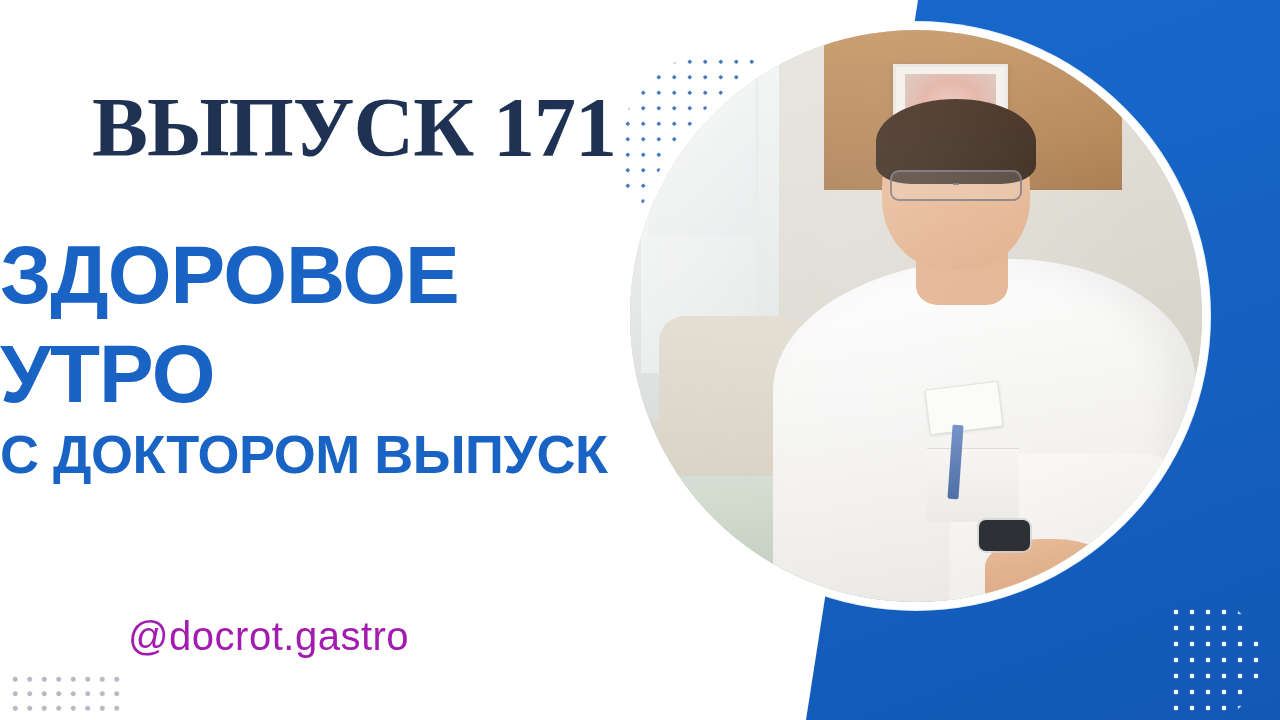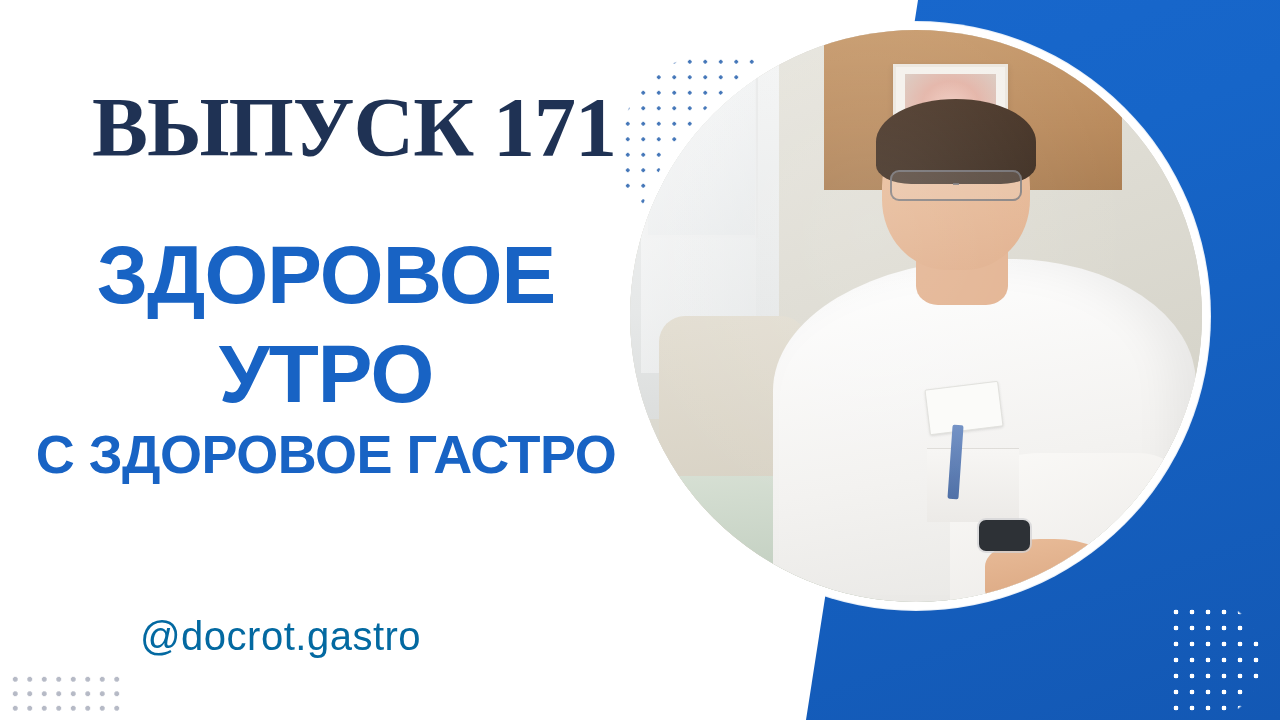--- a/index.html
+++ b/index.html
@@ -211,38 +211,38 @@
     font-weight:700;
     font-size:84px;
     line-height:1;
     letter-spacing:-1px;
     color:#1f3254;
     white-space:nowrap;
   }
 
   .headline {
     position:absolute;
-    left:12px; top:236px;
+    left:0; top:236px;
     width:628px;
-    text-align:center;
+    text-align:left;
     color:#1863c4;
     font-weight:700;
     line-height:.95;
     letter-spacing:-1px;
   }
   .headline .l1 { display:block; font-size:82px; }
   .headline .l2 { display:block; font-size:82px; margin-top:21px; }
   .headline .l3 { display:block; font-size:54px; margin-top:16px; letter-spacing:-.5px; }
 
   .handle {
     position:absolute;
-    left:140px; top:614px;
+    left:128px; top:614px;
     font-size:40px;
     font-weight:400;
-    color:#0369a1;
+    color:#a21caf;
     letter-spacing:.5px;
   }
 </style>
 </head>
 <body>
 
 <div class="slide">
 
   <div class="blue-panel"></div>
 
@@ -272,21 +272,21 @@
       <div class="ph-watch"></div>
       <div class="ph-shade"></div>
     </div>
   </div>
 
   <div class="issue">ВЫПУСК 171</div>
 
   <div class="headline">
     <span class="l1">ЗДОРОВОЕ</span>
     <span class="l2">УТРО</span>
-    <span class="l3">С ЗДОРОВОЕ ГАСТРО</span>
+    <span class="l3">С ДОКТОРОМ ВЫПУСК</span>
   </div>
 
   <div class="handle">@docrot.gastro</div>
 
   <div class="dots-grey"></div>
   <div class="dots-white"></div>
 
 </div>
 
 </body></html>

